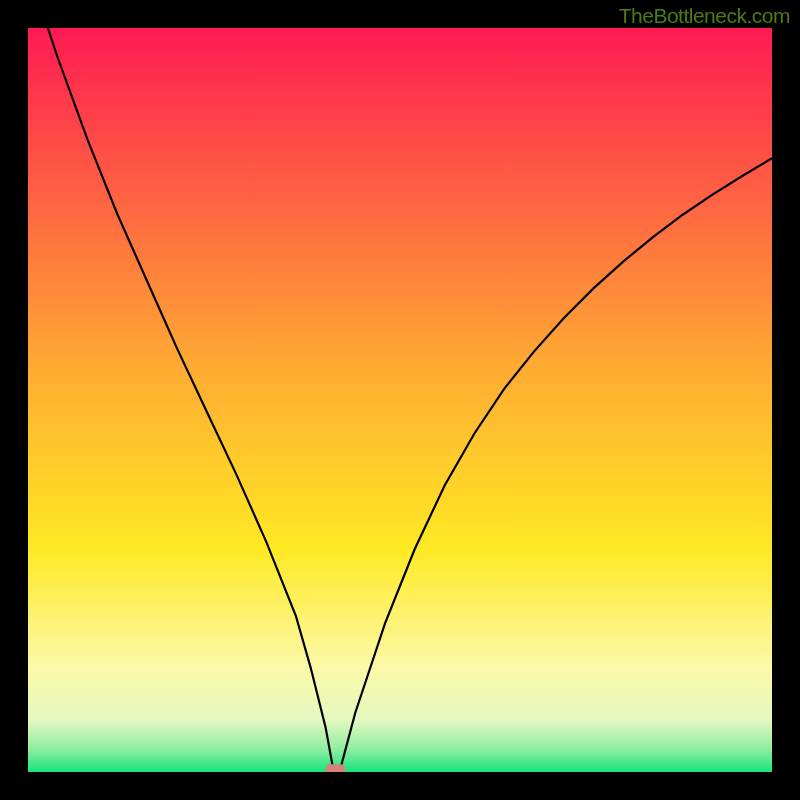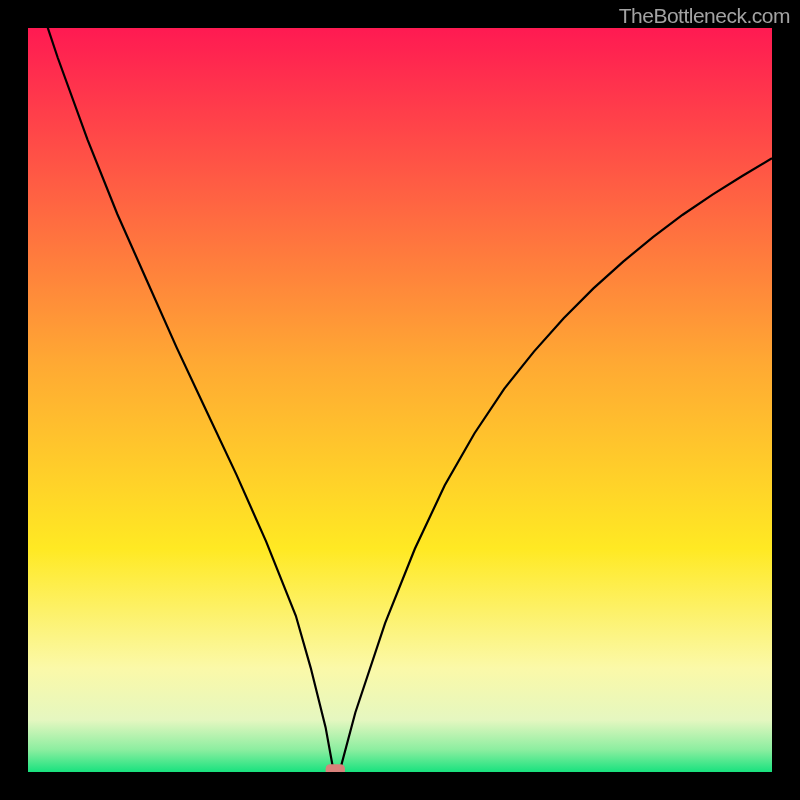--- a/index.html
+++ b/index.html
@@ -12,21 +12,21 @@
     height: 800px;
     background: #000;
     position: relative;
     font-family: Arial, Helvetica, sans-serif;
     overflow: hidden;
   }
   .watermark {
     position: absolute;
     top: 4px;
     right: 10px;
-    color: #a3a3a3;
+    color: #4d7c0f;
     font-size: 21px;
     font-weight: 400;
     z-index: 10;
     letter-spacing: -0.5px;
   }
   .plot-area {
     position: absolute;
     left: 28px;
     top: 28px;
     width: 744px;

